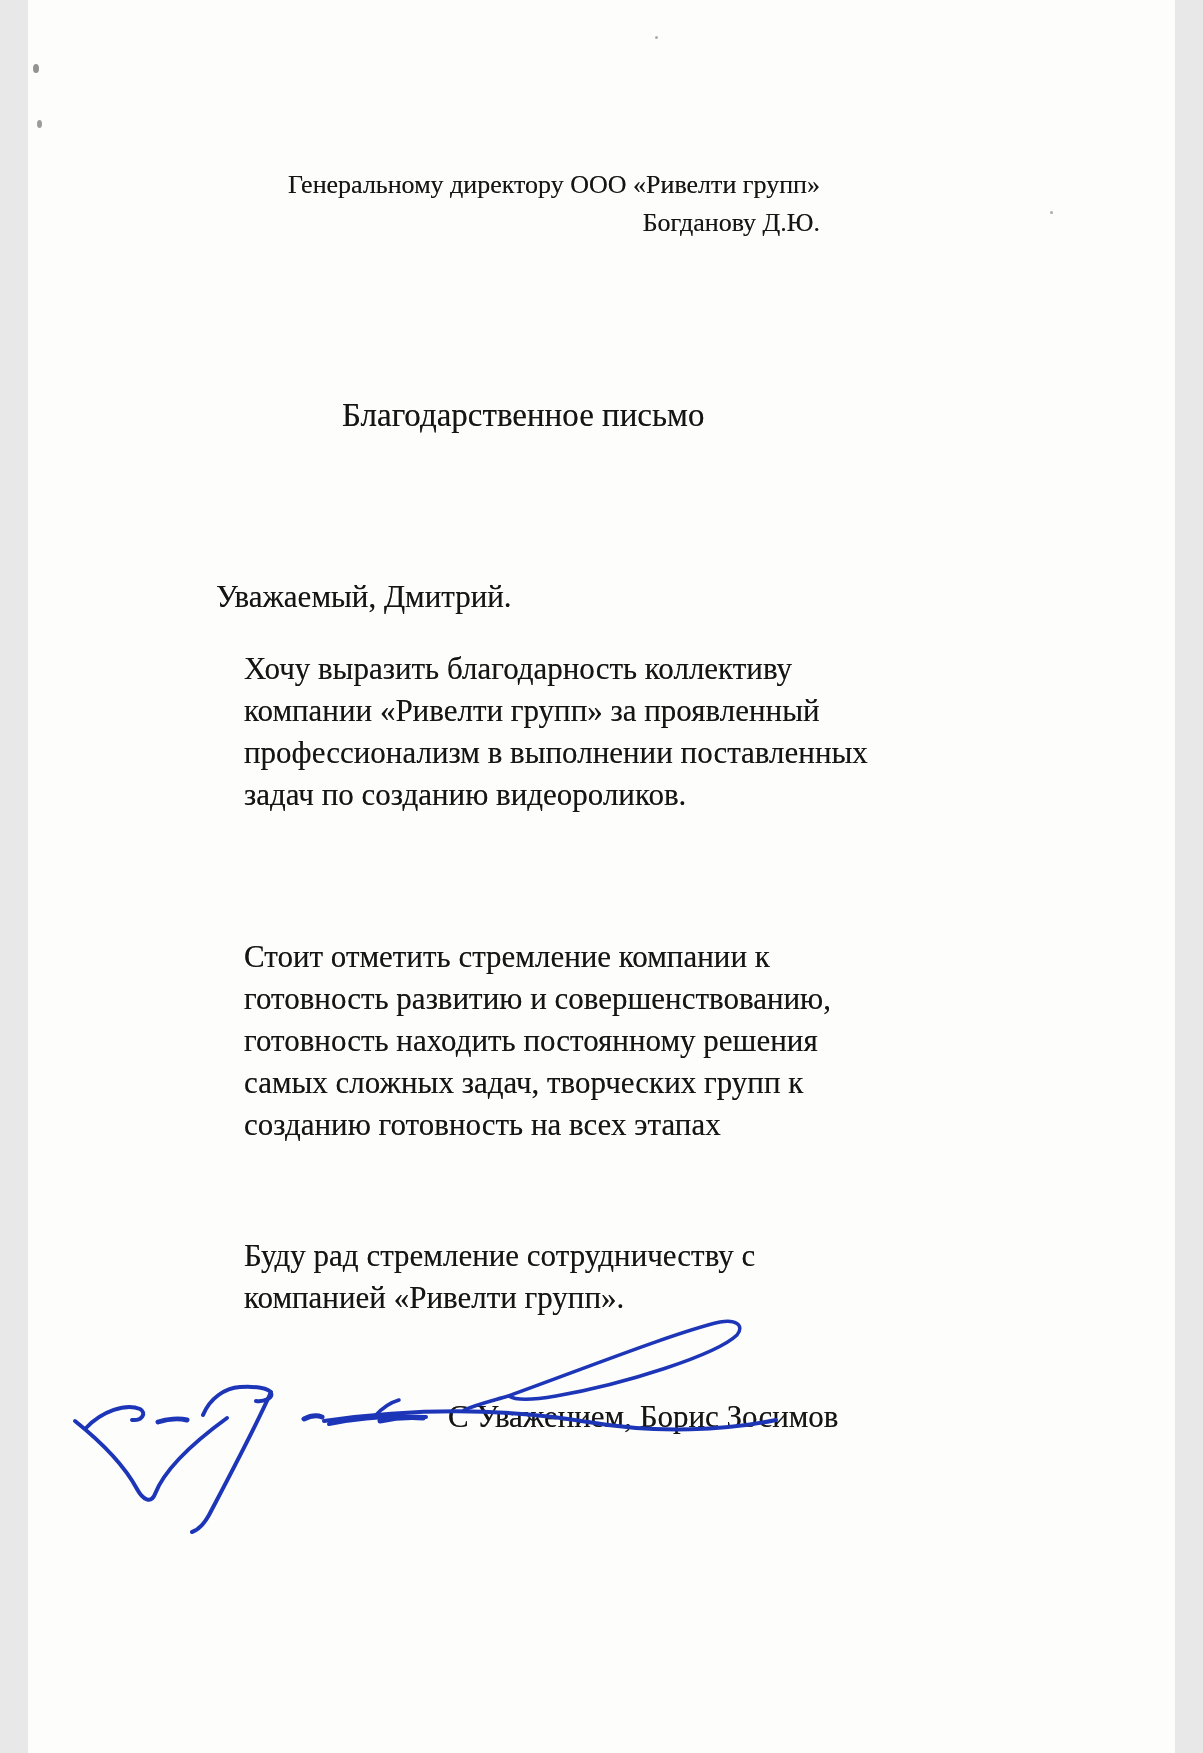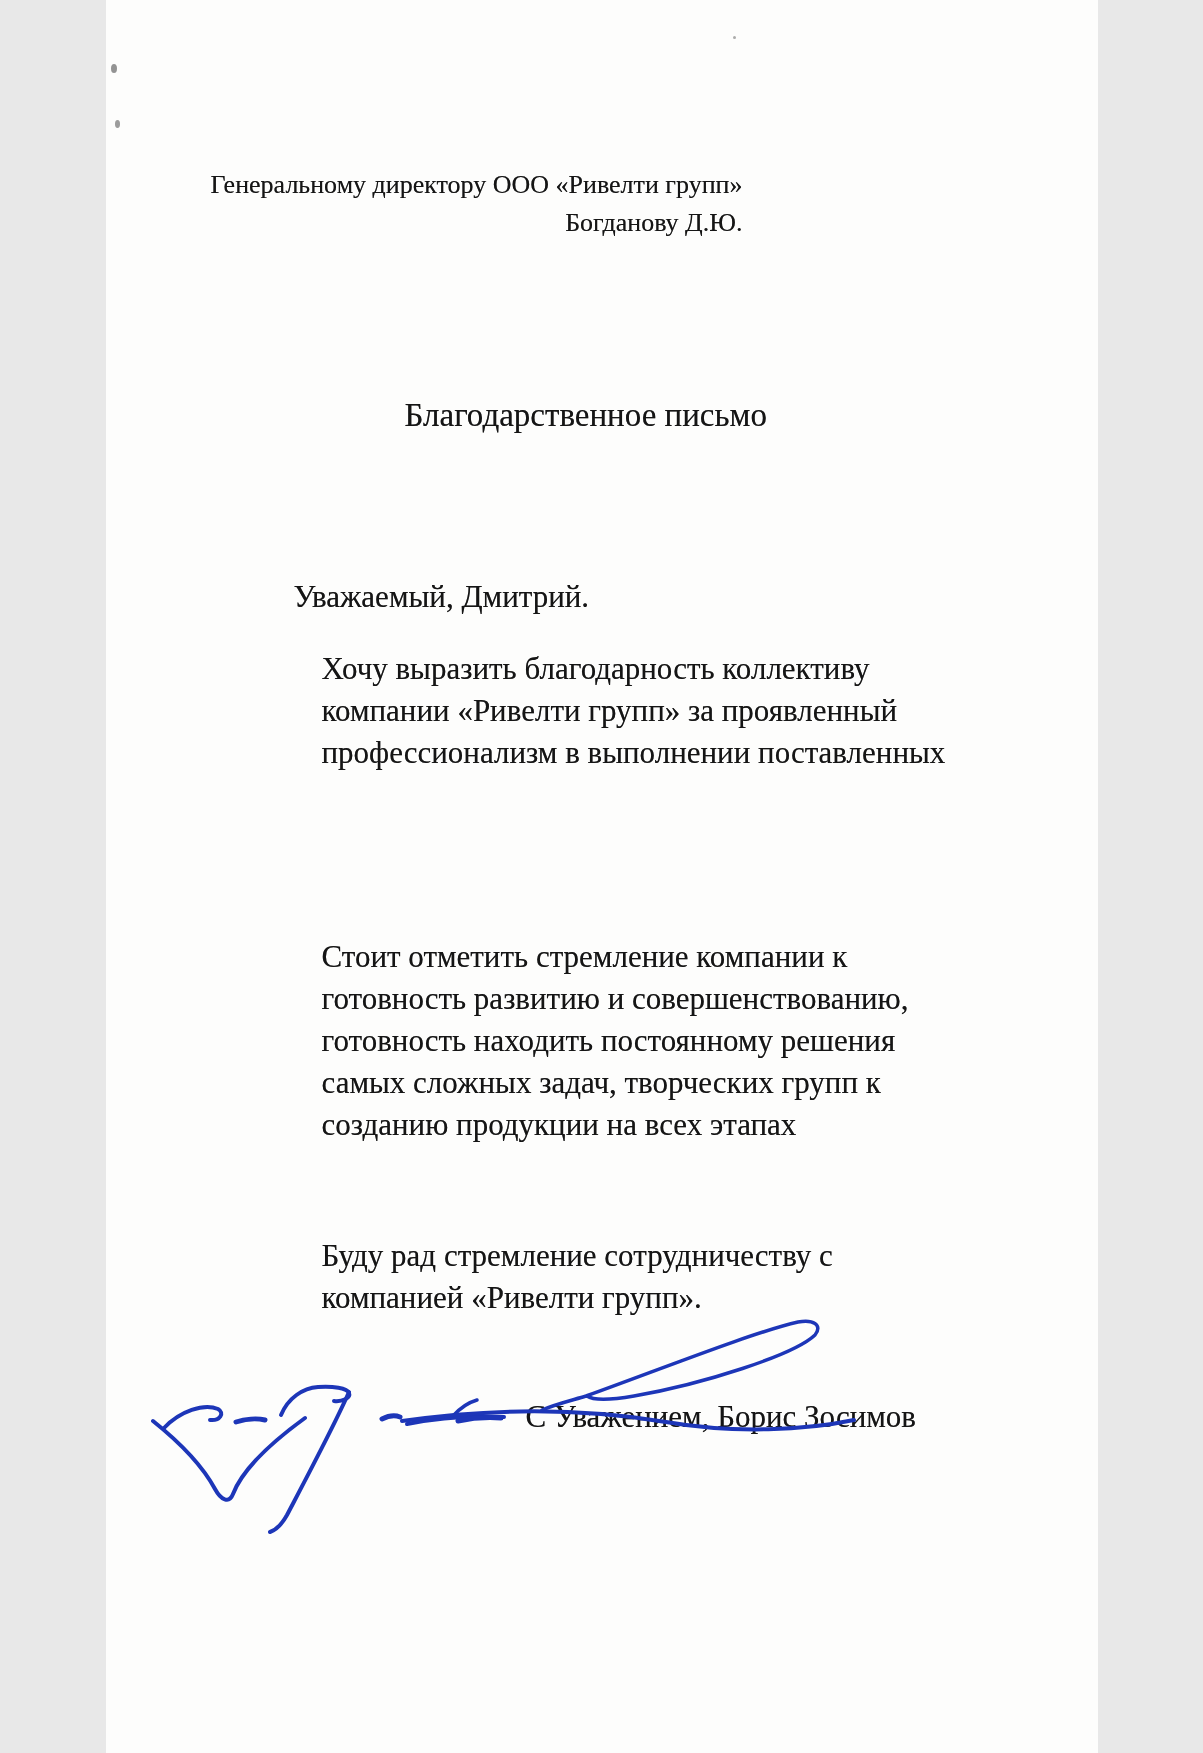--- a/index.html
+++ b/index.html
@@ -1,39 +1,39 @@
 <!DOCTYPE html>
 <html><head>
 <meta charset="utf-8">
 <style>
   html, body { margin: 0; padding: 0; background: #e8e8e8; }
   .page {
     position: relative;
-    width: 992px;
+    width: 1147px;
     height: 1753px;
     margin: 0 auto;
     background: #fdfdfc;
     overflow: hidden;
     font-family: "Liberation Serif", serif;
     color: #151515;
   }
   .txt { text-shadow: 0 0 0.6px rgba(10,10,10,0.55); }
   .recipient {
     position: absolute;
     top: 166px;
     right: 355px;
     text-align: right;
     font-size: 26px;
     line-height: 38px;
     white-space: nowrap;
   }
   .title {
     position: absolute;
     top: 393px;
-    left: 299px;
+    left: 314px;
     font-size: 33px;
     line-height: 44px;
     white-space: nowrap;
   }
   .greeting {
     position: absolute;
     top: 576px;
     left: 188px;
     font-size: 31px;
     line-height: 42px;
@@ -91,28 +91,29 @@
   </div>
 
   <div class="title txt">Благодарственное письмо</div>
 
   <div class="greeting txt">Уважаемый, Дмитрий.</div>
 
   <div class="para p1 txt">
     <div>Хочу выразить благодарность коллективу</div>
     <div>компании «Ривелти групп» за проявленный</div>
     <div>профессионализм в выполнении поставленных</div>
+    <div>задач по созданию видеороликов.</div>
   </div>
 
   <div class="para p2 txt">
     <div>Стоит отметить стремление компании к</div>
     <div>готовность развитию и совершенствованию,</div>
     <div>готовность находить постоянному решения</div>
     <div>самых сложных задач, творческих групп к</div>
-    <div>созданию продукции на всех этапах</div>
+    <div>созданию готовность на всех этапах</div>
   </div>
 
   <div class="para p3 txt">
     <div>Буду рад стремление сотрудничеству с</div>
     <div>компанией «Ривелти групп».</div>
   </div>
 
   <div class="signoff txt">С Уважением, Борис Зосимов</div>
 
   <svg class="signature-layer" viewBox="0 0 1203 1753" xmlns="http://www.w3.org/2000/svg">

